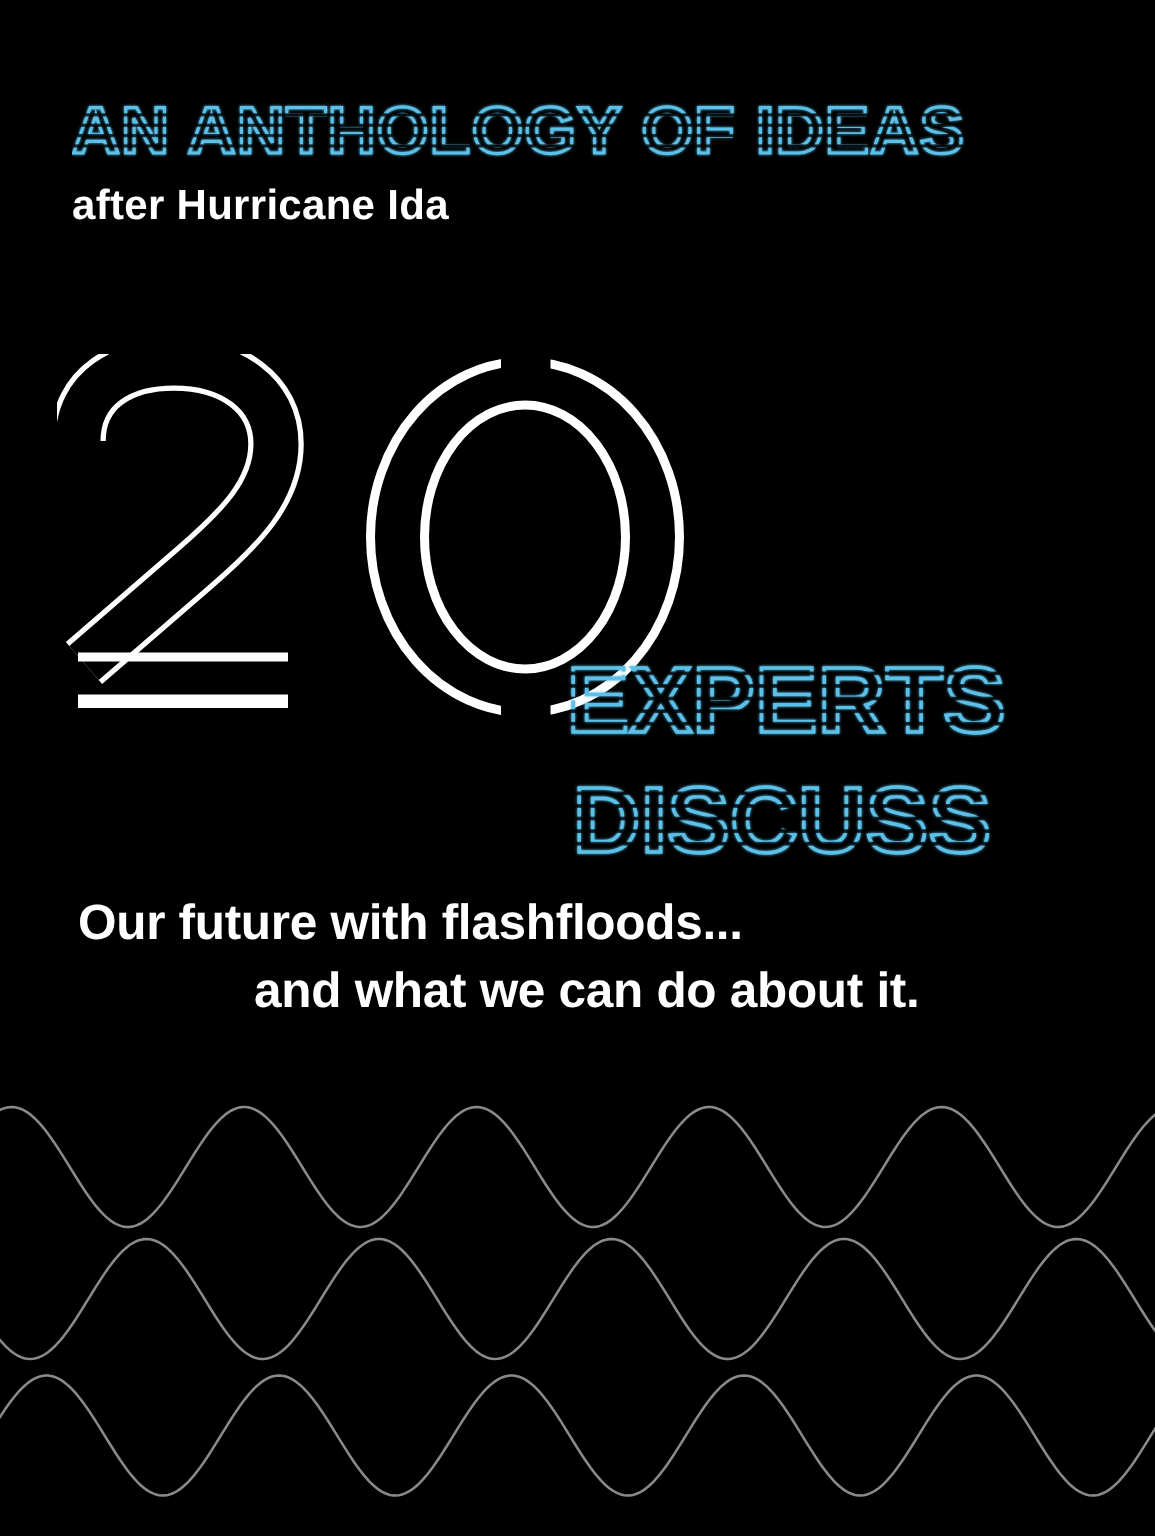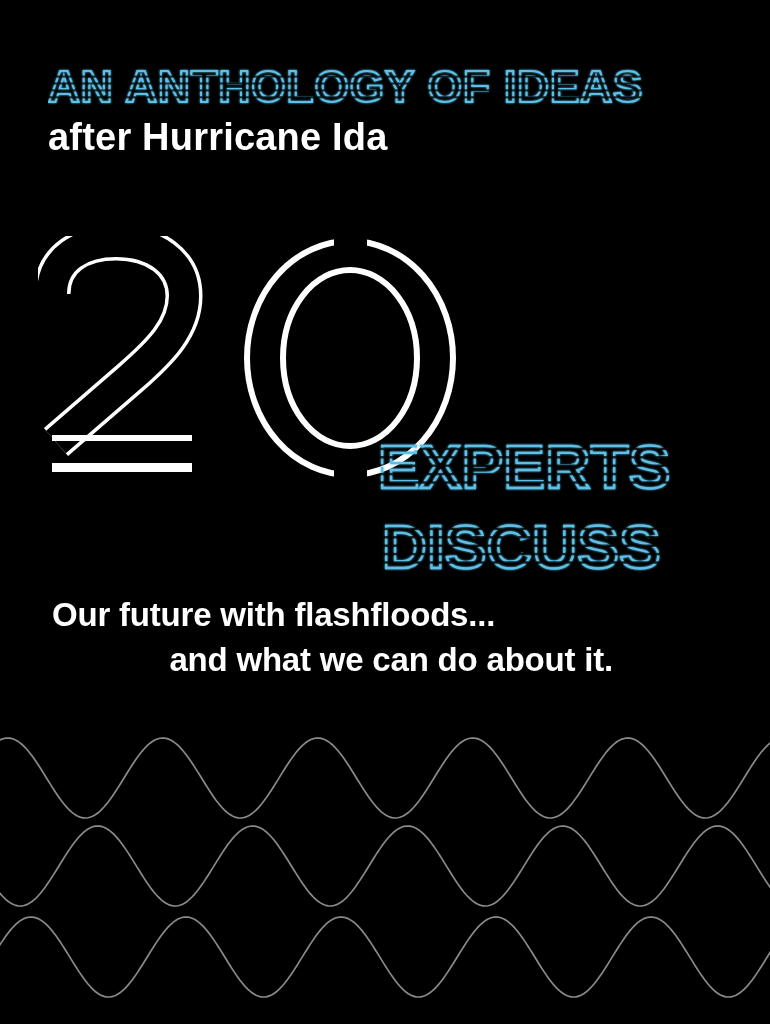--- a/index.html
+++ b/index.html
@@ -33,21 +33,21 @@
   }
   .inline-text {
     font-family: "Liberation Sans", sans-serif;
     font-weight: bold;
     letter-spacing: 1px;
   }
   #subhead {
     margin-top: 6px;
     font-family: "Liberation Sans", sans-serif;
     font-weight: bold;
-    font-size: 38px;
+    font-size: 28px;
     line-height: 38px;
     color: #ffffff;
     letter-spacing: 0.2px;
     white-space: nowrap;
   }
 
   
   #numeral-20 {
     position: absolute;
     left: 38px;

